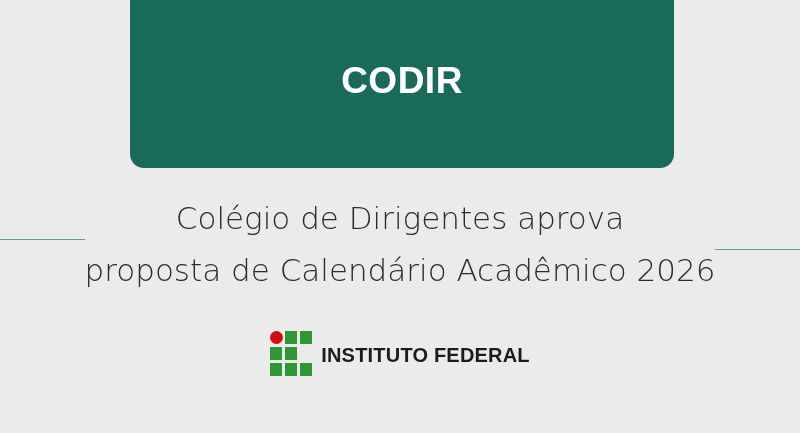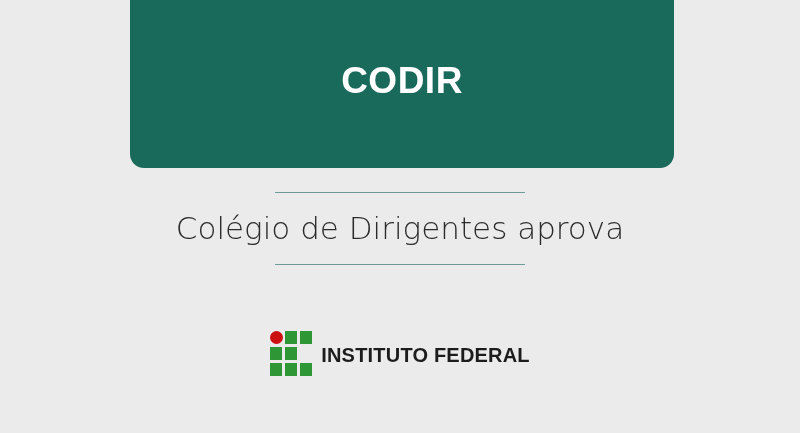--- a/index.html
+++ b/index.html
@@ -48,21 +48,20 @@
     margin: 4px;
   }
 
   
   .headline-block {
     position: absolute;
     left: 0;
     top: 192px;
     width: 800px;
     display: flex;
-    flex-direction: column;
     align-items: center;
   }
   .rule {
     width: 250px;
     height: 1px;
     background: #6c9a95;
     border: 0;
     margin: 0;
   }
   .rule-top { margin-bottom: 9px; }
@@ -130,20 +129,21 @@
 <div class="page">
 
   <div class="banner">
     <span class="banner-label">CODIR</span>
   </div>
 
   <div class="headline-block">
     <div class="rule rule-top"></div>
     <h1 class="headline">
       <span class="headline-line">Colégio de Dirigentes aprova</span>
+      <span class="headline-line">proposta de Calendário Acadêmico 2026</span>
     </h1>
     <div class="rule rule-bottom"></div>
   </div>
 
   <div class="logo">
     <div class="logo-inner">
       <svg class="logo-mark" viewBox="0 0 42 48">
 
         <circle cx="6.5" cy="6.5" r="6.5" fill="#cc1010"></circle>
         <rect x="15" y="0" width="12" height="13" fill="#2f9636"></rect>

